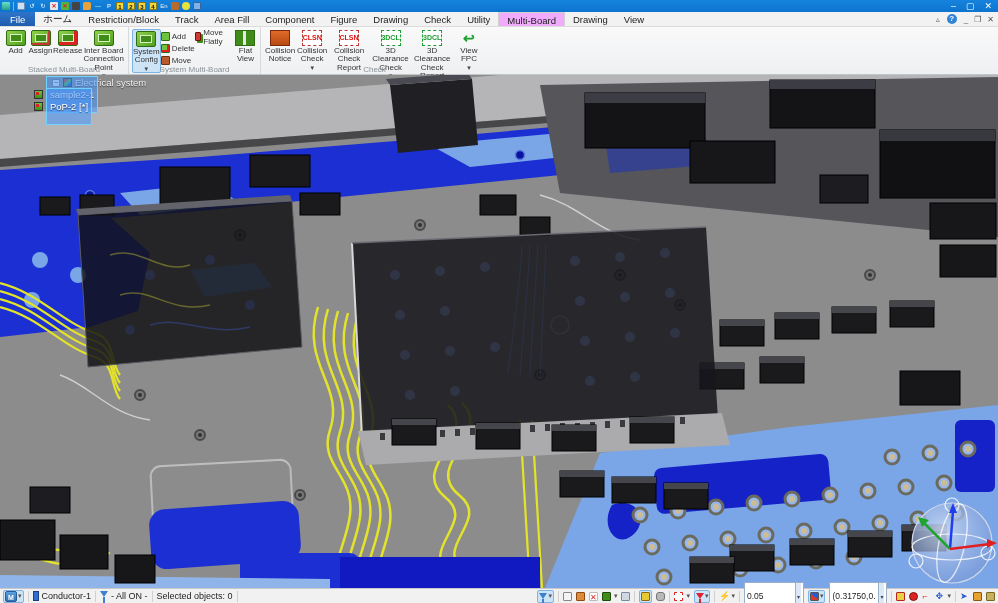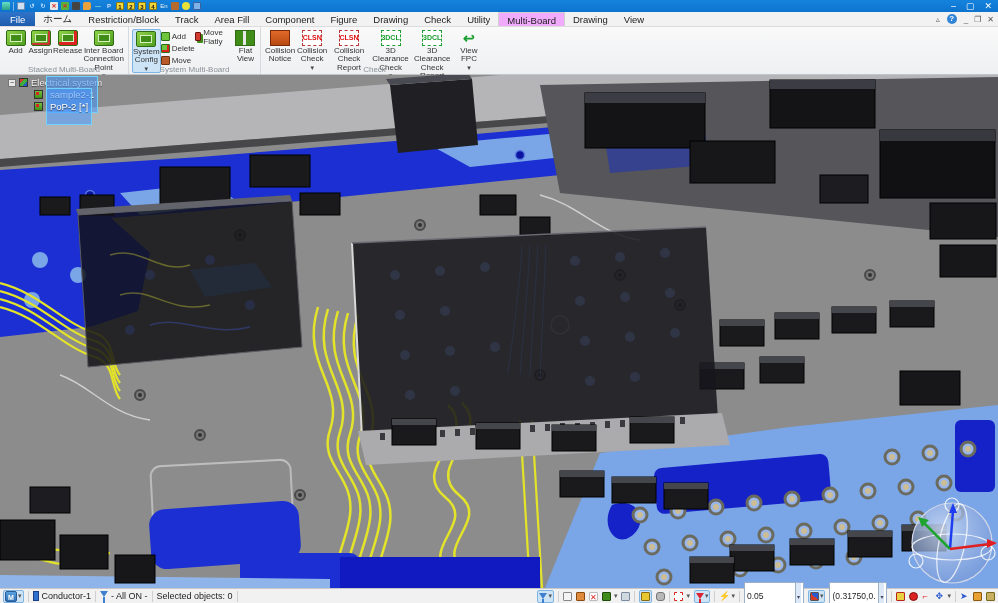--- a/index.html
+++ b/index.html
@@ -60,21 +60,21 @@
   .txticon.grn { color:#1a9e2f; border-color:#1a9e2f; }
   .fpc-arrow { display:flex; align-items:center; justify-content:center; color:#1a9e2f; font-size:14px; font-weight:bold; }
   .caret::after { content:" ▾"; font-size:7px; color:#444; }
 
   
   .viewport { position:absolute; top:75px; left:0; width:998px; height:513px; background:#8c8c8c; }
   .viewport svg { display:block; }
 
   
   .tree { position:absolute; top:2px; left:8px; font-size:9.5px; color:#f0f0f0; text-shadow:0 1px 1px rgba(40,40,40,.8); }
-  .trow { display:flex; align-items:center; gap:3px; height:11px; margin-bottom:1px; }
+  .trow { display:flex; align-items:center; gap:3px; height:11px; margin-bottom:1px;margin-left:44px; }
   .trow.child { margin-left:26px; }
   .expander { width:8px; height:8px; background:#e8e8e8; border:1px solid #777; color:#222; font-size:7px; line-height:6px; text-align:center; text-shadow:none; }
   .nicon { width:9px; height:9px; border:1px solid #333; background:linear-gradient(135deg,#d23c2e 30%,#3fae3c 30%,#3fae3c 65%,#2a57c8 65%); }
   .nicon.board { background:linear-gradient(#6fc43e,#3f8c18); position:relative; }
   .nicon.board::after { content:""; position:absolute; left:1px; top:1px; width:3px; height:3px; background:#d22; }
   .sel { background:rgba(70,150,255,.55); border:1px solid #6fd2ff; padding:12px 3px; color:#fff; }
 
   
   .statusbar { position:absolute; top:588px; left:0; width:998px; height:15px; background:#f1f1f1; border-top:1px solid #c8c8c8; display:flex; align-items:center; font-size:9px; color:#222; padding:0 3px; gap:4px; }
   .sb-sep { width:1px; height:11px; background:#d0d0d0; }

